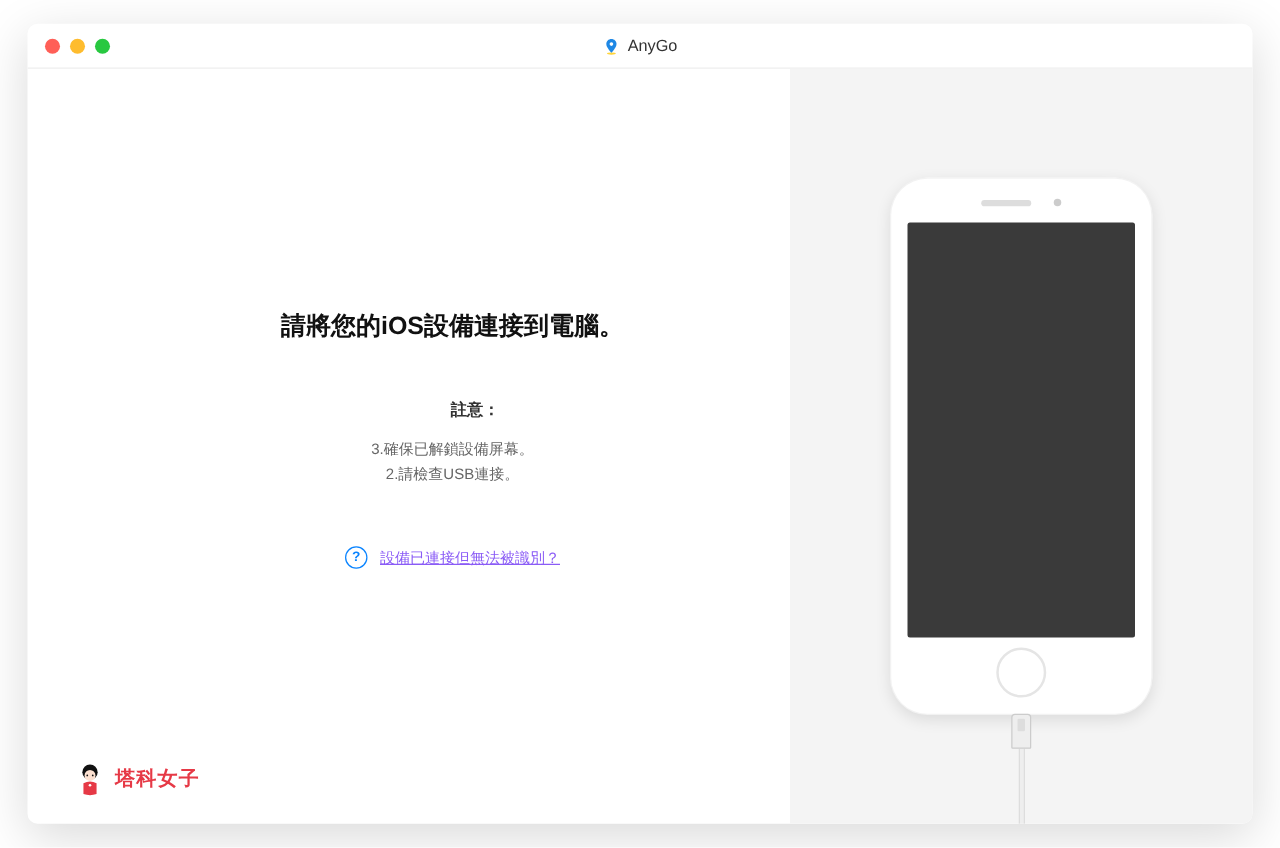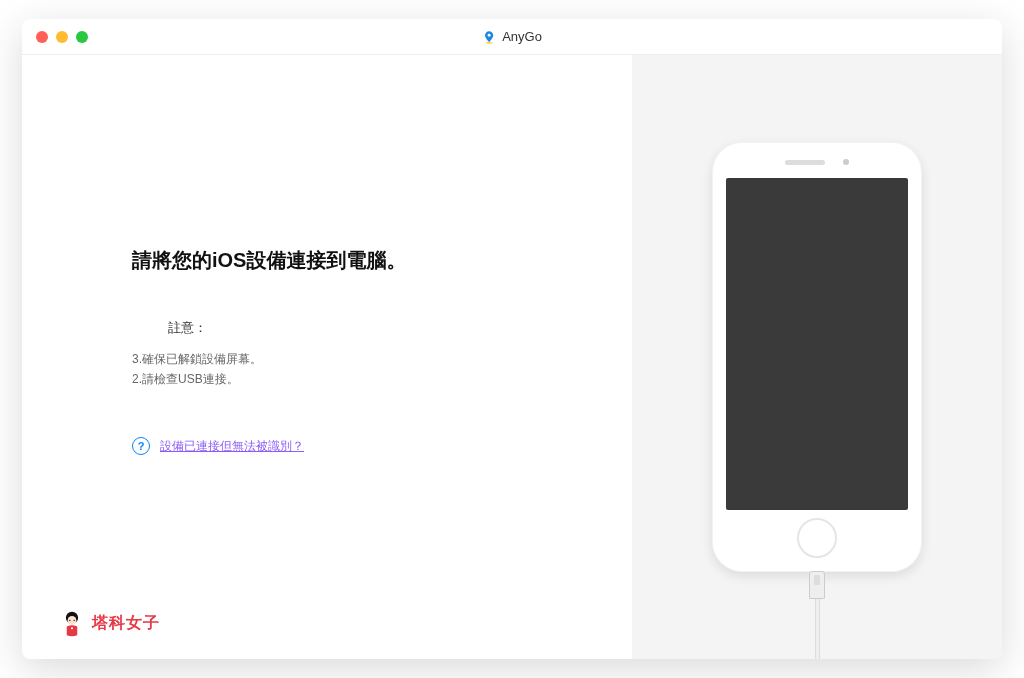--- a/index.html
+++ b/index.html
@@ -62,31 +62,32 @@
       flex: 1;
       display: flex;
     }
     .left-pane {
       flex: 1;
       padding: 0 40px 12px 110px;
       display: flex;
       flex-direction: column;
       justify-content: center;
       position: relative;
+      align-items: center;
     }
     .heading {
       font-size: 20px;
       font-weight: 700;
       color: #111;
       margin-bottom: 45px;
     }
     .note-label {
       font-size: 13px;
       color: #333;
-      font-weight: 400;
+      font-weight: 700;
       margin-bottom: 12px;
       margin-left: 36px;
     }
     .note-line {
       font-size: 12px;
       color: #666;
       line-height: 1.7;
     }
     .help-row {
       margin-top: 48px;

